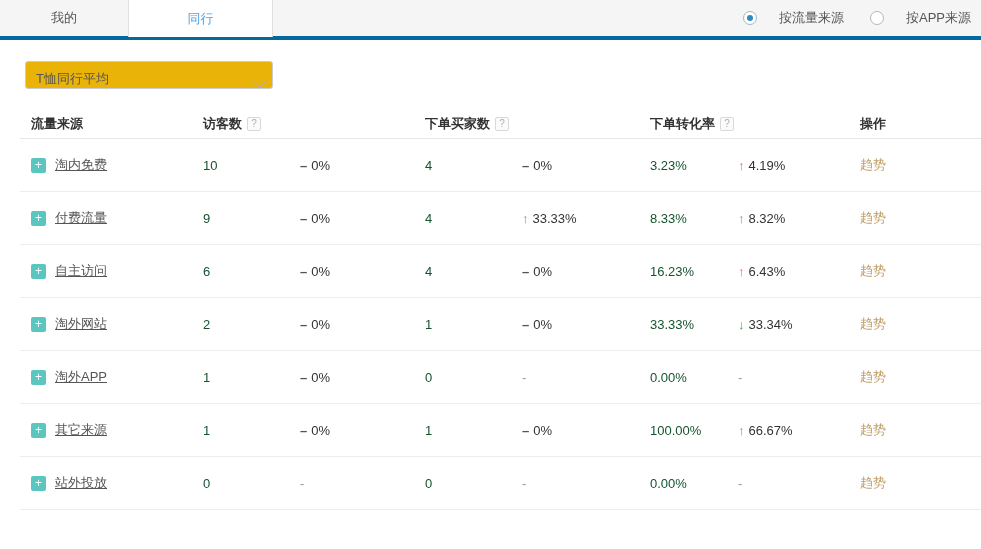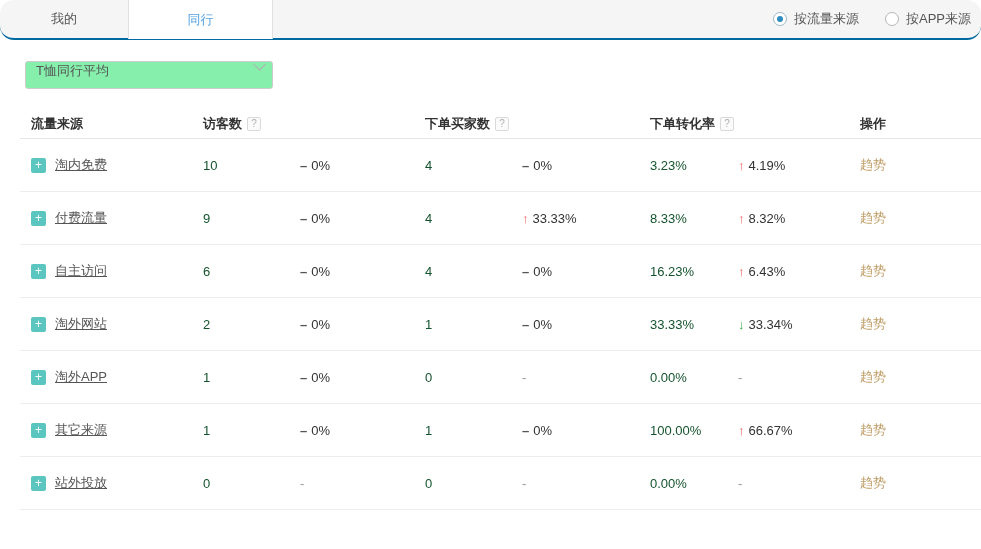--- a/index.html
+++ b/index.html
@@ -1,38 +1,38 @@
 <!DOCTYPE html>
 <html><head>
 <meta charset="utf-8">
 <style>
   * { margin:0; padding:0; box-sizing:border-box; }
   html,body { width:981px; height:549px; background:#fff; overflow:hidden;
     font-family:"Liberation Sans","DejaVu Sans",sans-serif; font-size:13px; color:#555; }
 
   
-  .tabbar { height:40px; background:#f5f5f5; border-bottom:2px solid #0369a1;
-    display:flex; align-items:stretch;border-radius:14px; }
+  .tabbar { height:40px; background:#f5f5f5; border-bottom:4px solid #0369a1;
+    display:flex; align-items:stretch; }
   .tab { width:128px; display:flex; align-items:center; justify-content:center;
     color:#555; cursor:pointer; }
   .tab.active { width:145px; background:#fff; border-left:1px solid #e0e0e0;
     border-right:1px solid #e0e0e0; margin-bottom:-1px; color:#55a2e1; }
   .tab-spacer { flex:1; }
   .radio-group { display:flex; align-items:center; gap:26px; padding-right:10px; }
-  .radio-opt { display:flex; align-items:center; gap:7px; cursor:pointer; color:#555; }
+  .radio-opt { display:flex; align-items:center; gap:22px; cursor:pointer; color:#555; }
   .radio-circle { width:14px; height:14px; border-radius:50%; border:1px solid #b5b5b5;
     background:#fff; position:relative; flex:0 0 auto; }
   .radio-opt.selected .radio-circle { border-color:#9fb9c6; }
   .radio-opt.selected .radio-circle::after { content:""; position:absolute; left:3px; top:3px;
     width:6px; height:6px; border-radius:50%; background:#2d8cbf; }
 
   
   .filter-row { margin:21px 0 0 25px; }
   .dropdown { width:248px; height:28px; border:1px solid #ccc; border-radius:3px;
-    background:#86efac; display:flex; align-items:flex-start; padding:0 10px; cursor:pointer; }
+    background:#eab308; display:flex; align-items:flex-end; padding:0 10px; cursor:pointer; }
   .dropdown-value { flex:1; color:#555; }
   .chevron { width:9px; height:9px; border-right:1px solid #b0b0b0; border-bottom:1px solid #b0b0b0;
     transform:rotate(45deg) translateY(-3px); }
 
   
   .table { margin:20px 0 0 20px; width:961px; }
   .thead { display:flex; align-items:center; height:30px; border-bottom:1px solid #e6e6e6;
     color:#333; font-weight:bold; }
   .trow { display:flex; align-items:center; height:53px; border-bottom:1px solid #ededed; }
   .cell { flex:0 0 auto; display:flex; align-items:center; }

